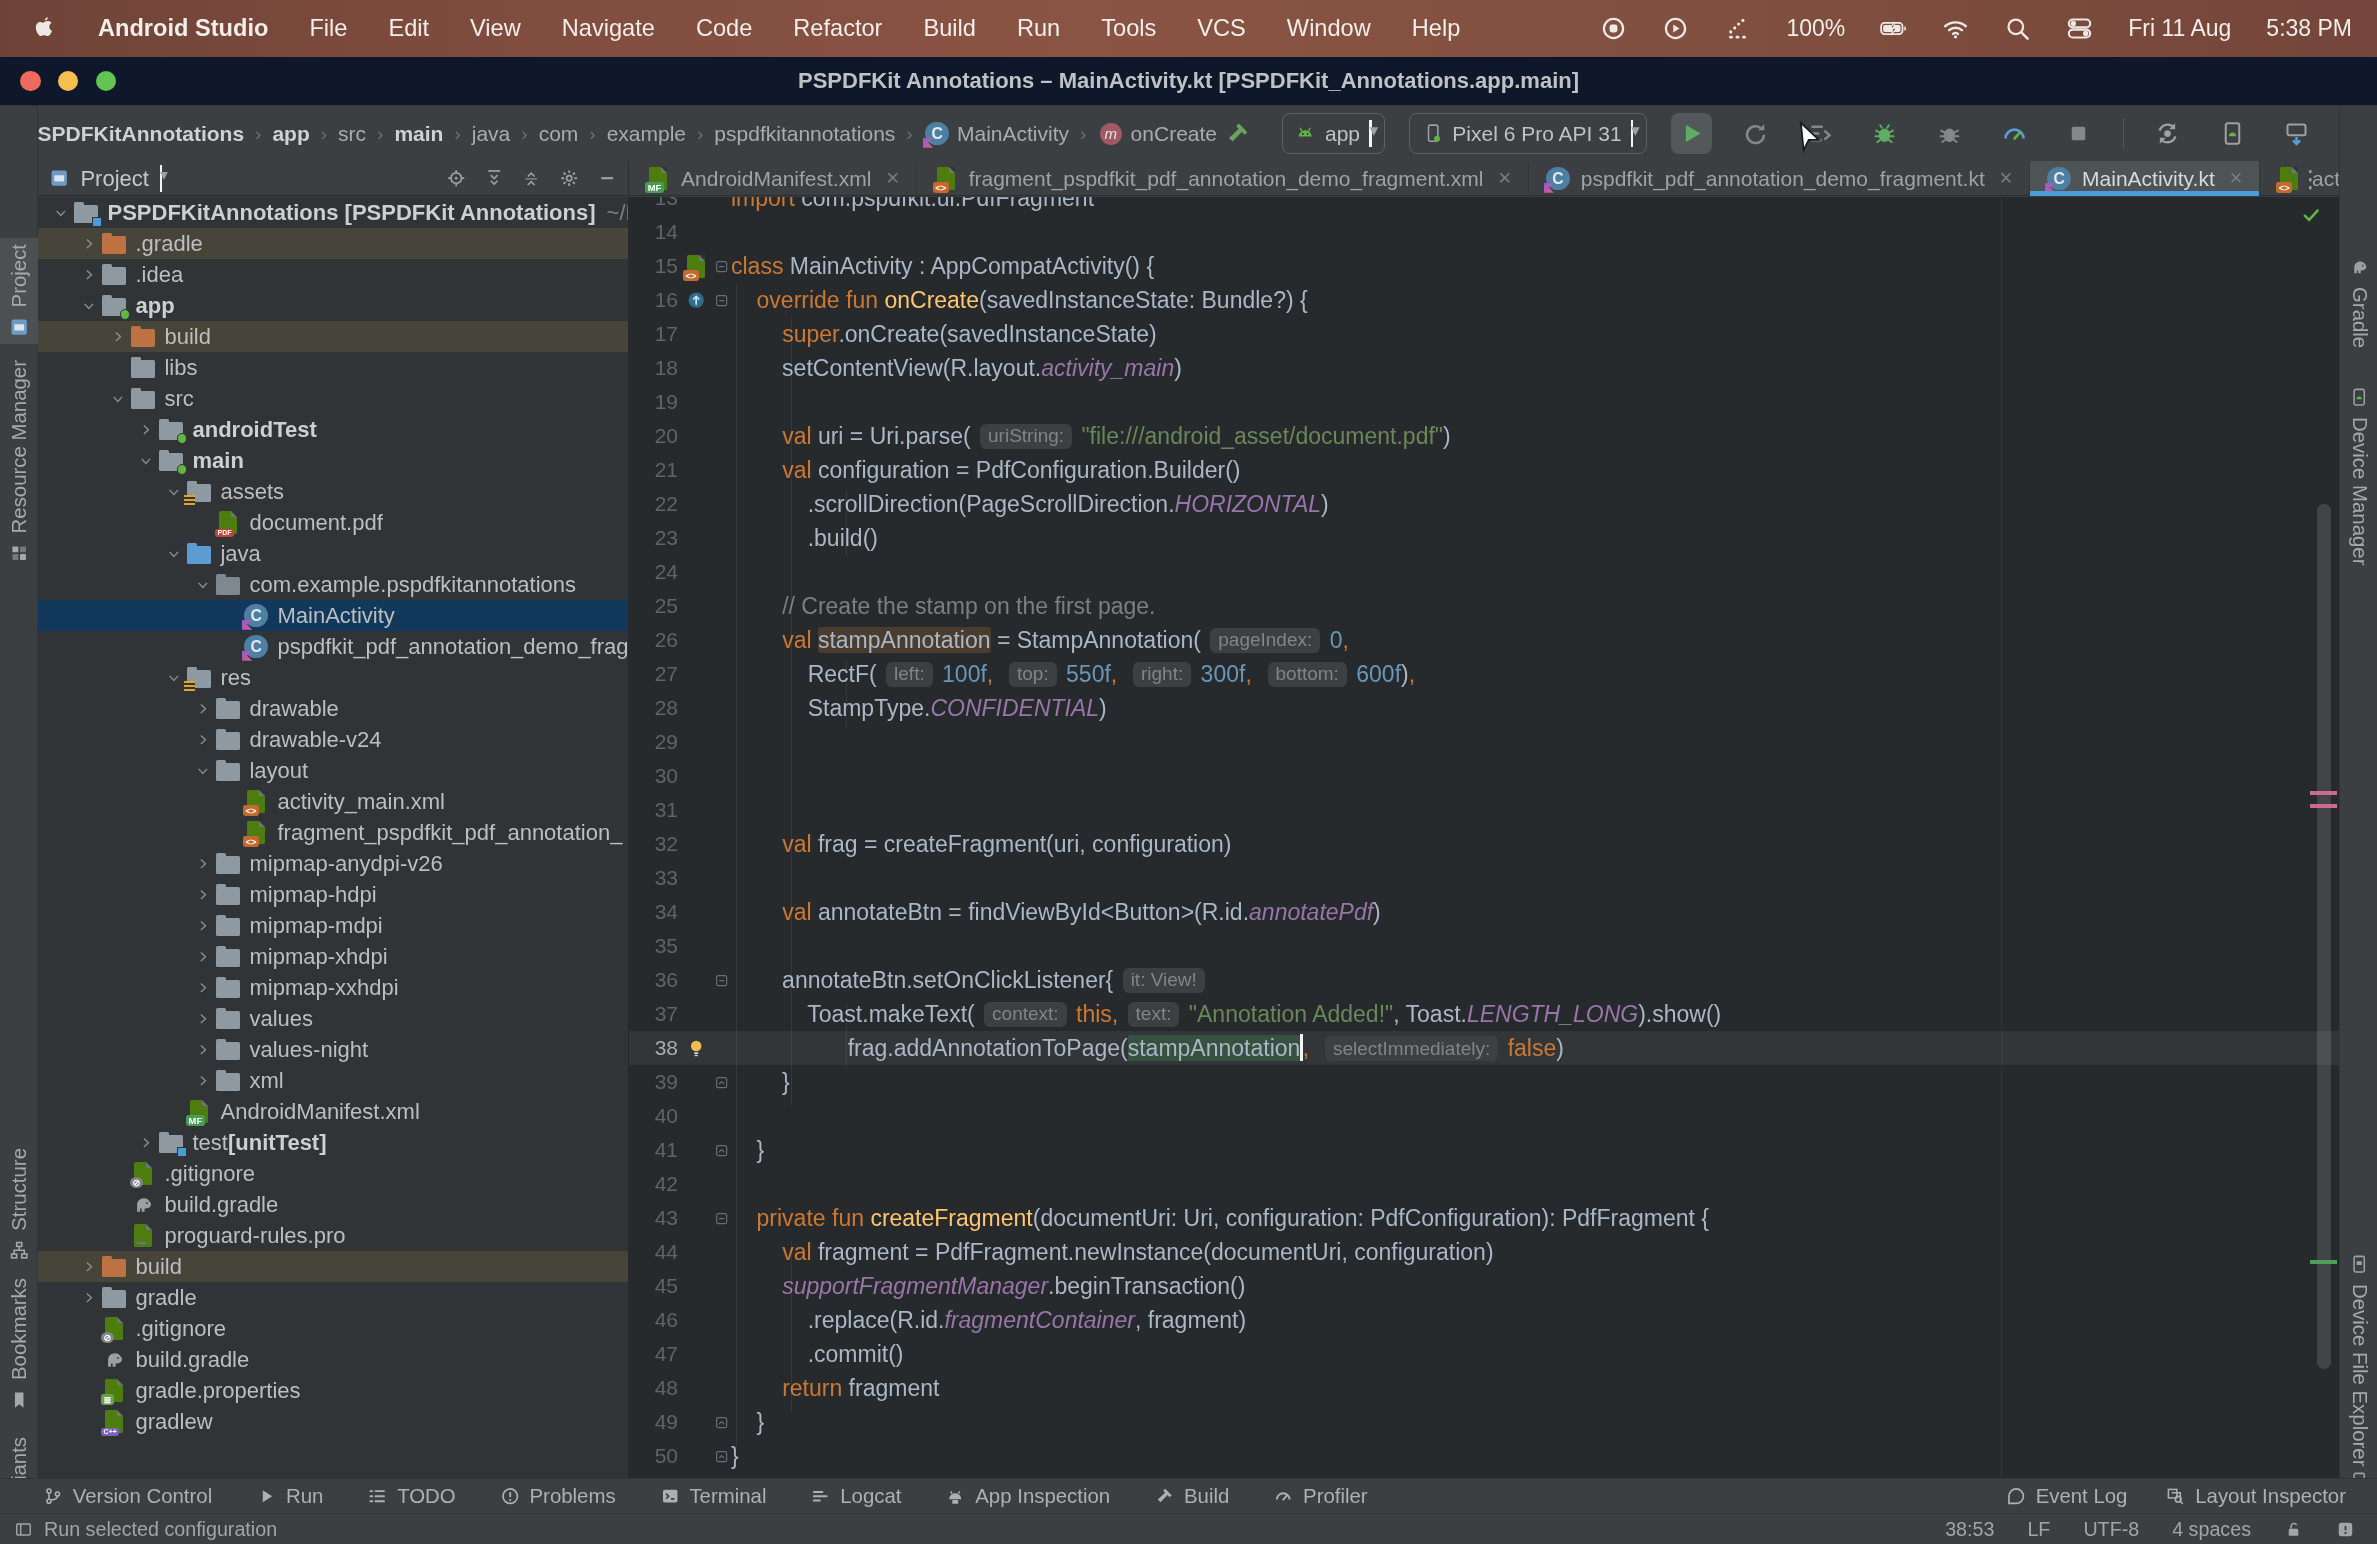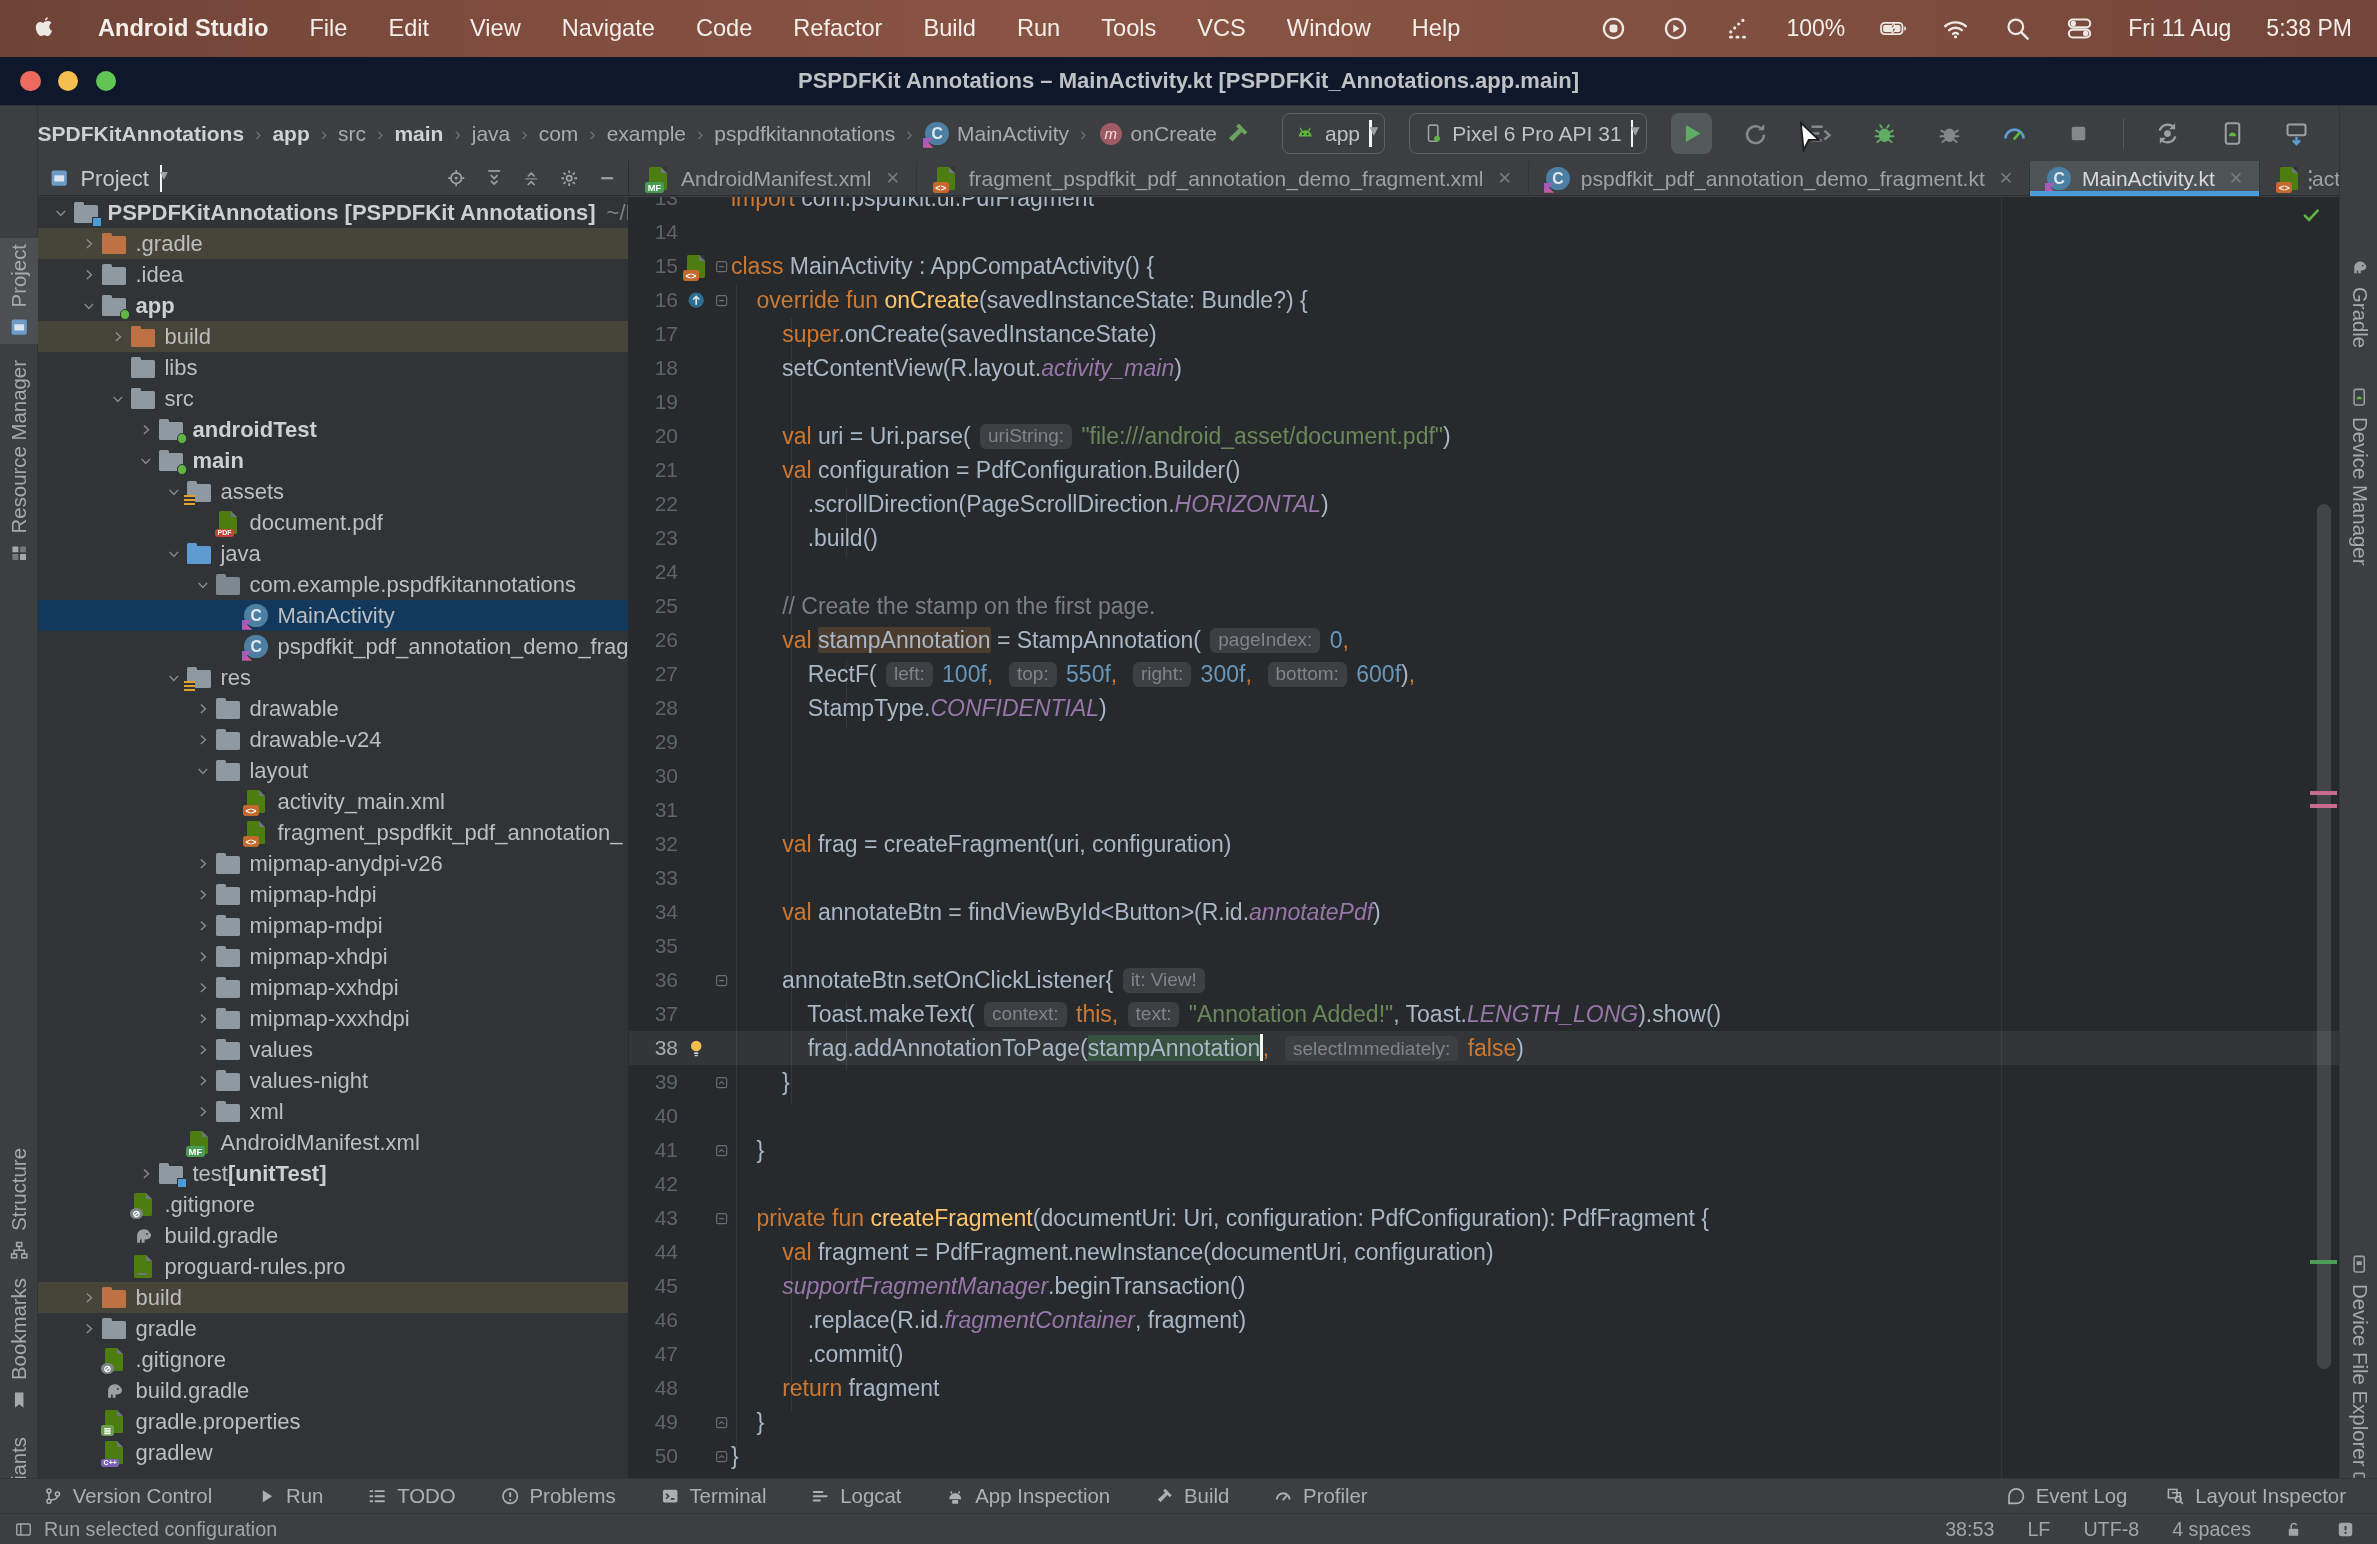--- a/index.html
+++ b/index.html
@@ -85,21 +85,21 @@
   .b-mf{background:#499C54;} .b-xml{background:#C4692E;} .b-pdf{background:#C14438;}
   .b-prop{background:#6A9F4C;} .b-cpp{background:#7B61B8;} .b-ign{background:#7E8487;border-radius:50%;}
   .kls{position:relative;width:23.6px;height:23.6px;border-radius:50%;background:#4D7FA3;color:#E2EAF0;display:flex;align-items:center;justify-content:center;font-size:15.7px;font-weight:bold;flex:0 0 auto;}
   .kbdg{position:absolute;left:-2.4px;bottom:-2.4px;width:10.2px;height:10.2px;background:linear-gradient(135deg,#8F5CCF,#E0578A);clip-path:polygon(0 0,100% 0,50% 50%,100% 100%,0 100%);}
   .mth{width:22px;height:22px;border-radius:50%;background:#A05A63;color:#F0E4E6;display:flex;align-items:center;justify-content:center;font-size:15px;font-style:italic;flex:0 0 auto;}
 
   
   #editor{position:absolute;left:629px;top:197px;right:38px;bottom:66px;background:#272A2C;overflow:hidden;font-family:"DejaVu Sans Mono",monospace;}
   #elines{position:absolute;left:0;top:-15.7px;right:0;}
   .eline{display:flex;height:34px;align-items:center;white-space:pre;font-size:23px;color:#A9B7C6;position:relative;}
-  .eline.cur{background:#323639;}
+  .eline.cur{background:#323639;gap:40px;}
   .gut{width:102px;flex:0 0 auto;display:flex;align-items:center;height:100%;}
   .lnum{width:49px;text-align:right;color:#5F6468;font-size:21px;flex:0 0 auto;}
   .lnum.bright{color:#A9ACAE;}
   .gico{width:30px;display:flex;justify-content:center;align-items:center;flex:0 0 auto;margin-left:3.1px;}
   .gfold{width:20.4px;display:flex;justify-content:center;align-items:center;flex:0 0 auto;color:#6A6E72;}
   .code{flex:1;overflow:hidden;}
   .tk-k{color:#CC7832;} .tk-f{color:#FFC66D;} .tk-s{color:#6A8759;} .tk-n{color:#6897BB;}
   .tk-c{color:#7A7E85;} .tk-i{color:#9876AA;font-style:italic;} .tk-p{color:#A9B7C6;} .tk-o{color:#CC7832;}
   .tk-h{display:inline-block;background:#3C4043;color:#808489;border-radius:6.3px;font-size:19px;padding:1.6px 7.9px;margin:0 3.1px;vertical-align:1.6px;font-family:"Liberation Sans",sans-serif;}
   .tk-w{background:#4A3C2E;border-radius:2.4px;}
@@ -852,31 +852,20 @@
       <div class="trow" style="padding-left: 153px;">
         <span class="arr">
           <svg viewBox="0 0 24 24">
             <path d="M9 5.5L16 12l-7 6.5" fill="none" stroke="#8A8D90" stroke-width="2.2"></path>
           </svg>
         </span>
         <span class="icon" style="width: 27px;">
           <span class="fld"></span>
         </span>
         <span class="lbl">mipmap-xxhdpi</span>
-      </div>
-      <div class="trow" style="padding-left: 153px;">
-        <span class="arr">
-          <svg viewBox="0 0 24 24">
-            <path d="M9 5.5L16 12l-7 6.5" fill="none" stroke="#8A8D90" stroke-width="2.2"></path>
-          </svg>
-        </span>
-        <span class="icon" style="width: 27px;">
-          <span class="fld"></span>
-        </span>
-        <span class="lbl">mipmap-xxxhdpi</span>
       </div>
       <div class="trow" style="padding-left: 153px;">
         <span class="arr">
           <svg viewBox="0 0 24 24">
             <path d="M9 5.5L16 12l-7 6.5" fill="none" stroke="#8A8D90" stroke-width="2.2"></path>
           </svg>
         </span>
         <span class="icon" style="width: 27px;">
           <span class="fld"></span>
         </span>

